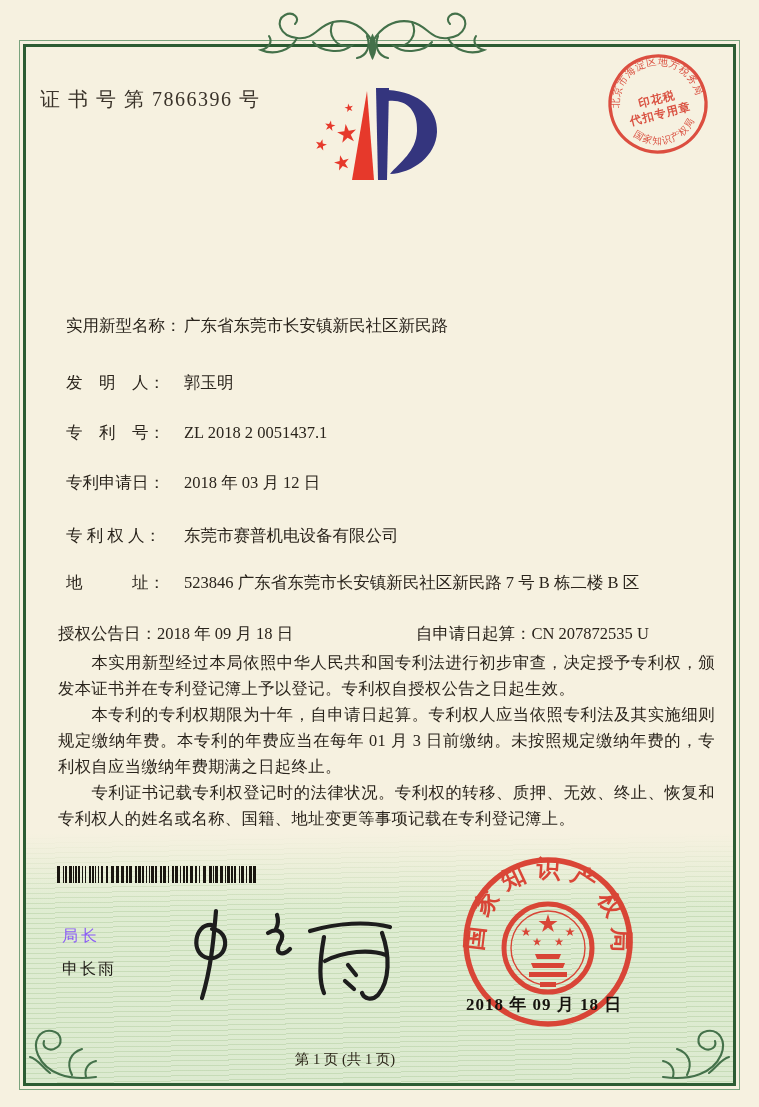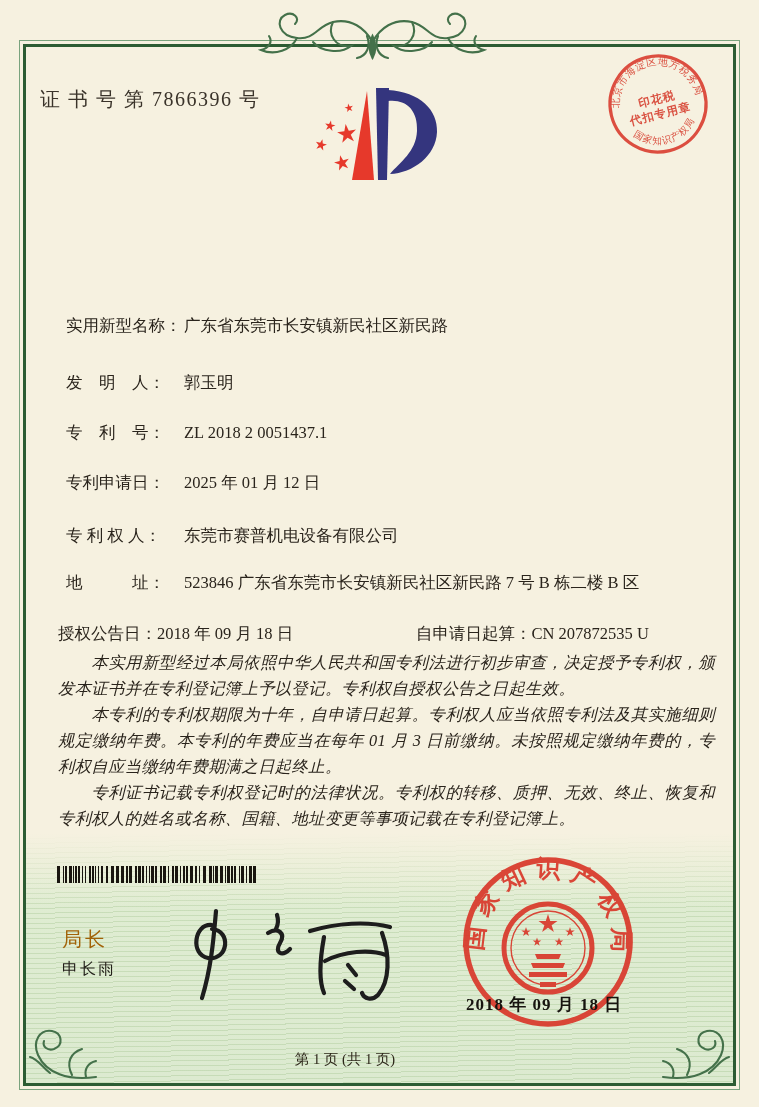--- a/index.html
+++ b/index.html
@@ -28,27 +28,27 @@
   .field-row:nth-child(2){margin-bottom:26px;}
   .field-row:nth-child(3){margin-bottom:26px;}
   .field-row:nth-child(4){margin-bottom:29px;}
   .field-row:nth-child(5){margin-bottom:23px;}
   .field-label{flex:0 0 118px;white-space:pre;}
   .field-value{flex:1;}
 
   .grant-row{position:absolute;left:58px;right:52px;top:622px;font-size:16.5px;line-height:24px;}
   .grant-right{position:absolute;left:358px;top:0;}
 
-  .paras{position:absolute;left:58px;right:44px;top:650px;font-style:italic;}
+  .paras{position:absolute;left:58px;right:44px;top:650px;}
   .paras p{margin:0;font-size:16.3px;line-height:26px;text-indent:2.05em;text-align:justify;letter-spacing:.4px;}
 
   .barcode{position:absolute;left:57px;top:866px;width:216px;height:17px;overflow:hidden;white-space:nowrap;font-size:0;}
   .barcode i{display:inline-block;height:100%;background:#19150f;}
 
-  .signer-title{position:absolute;left:62px;top:926px;font-size:20px;letter-spacing:3px;color:#a16207;}
+  .signer-title{position:absolute;left:62px;top:926px;font-size:16px;letter-spacing:3px;color:#8b5cf6;}
   .signer-name{position:absolute;left:62px;top:959px;font-size:16px;letter-spacing:2px;color:#23201a;}
 
   .seal-date{position:absolute;left:466px;top:993px;font-size:17px;font-weight:600;letter-spacing:1px;color:#17140f;}
   .footer{position:absolute;left:0;width:690px;top:1050px;text-align:center;font-size:14.5px;color:#2c2619;}
 
   svg{display:block;}
   .abs{position:absolute;}
   .orn{stroke:#44714a;fill:none;stroke-width:2.1;stroke-linecap:round;}
   .seal-stroke{stroke:#d9382a;fill:none;}
   .ring-text{font-size:24px;letter-spacing:9px;fill:#d9382a;font-weight:700;}
@@ -145,21 +145,21 @@
     <div class="field-row">
       <span class="field-label">发　明　人：</span>
       <span class="field-value">郭玉明</span>
     </div>
     <div class="field-row">
       <span class="field-label">专　利　号：</span>
       <span class="field-value">ZL 2018 2 0051437.1</span>
     </div>
     <div class="field-row">
       <span class="field-label">专利申请日：</span>
-      <span class="field-value">2025 年 01 月 12 日</span>
+      <span class="field-value">2018 年 03 月 12 日</span>
     </div>
     <div class="field-row">
       <span class="field-label">专 利 权 人：</span>
       <span class="field-value">东莞市赛普机电设备有限公司</span>
     </div>
     <div class="field-row">
       <span class="field-label">地　　　址：</span>
       <span class="field-value">523846 广东省东莞市长安镇新民社区新民路 7 号 B 栋二楼 B 区</span>
     </div>
   </div>

